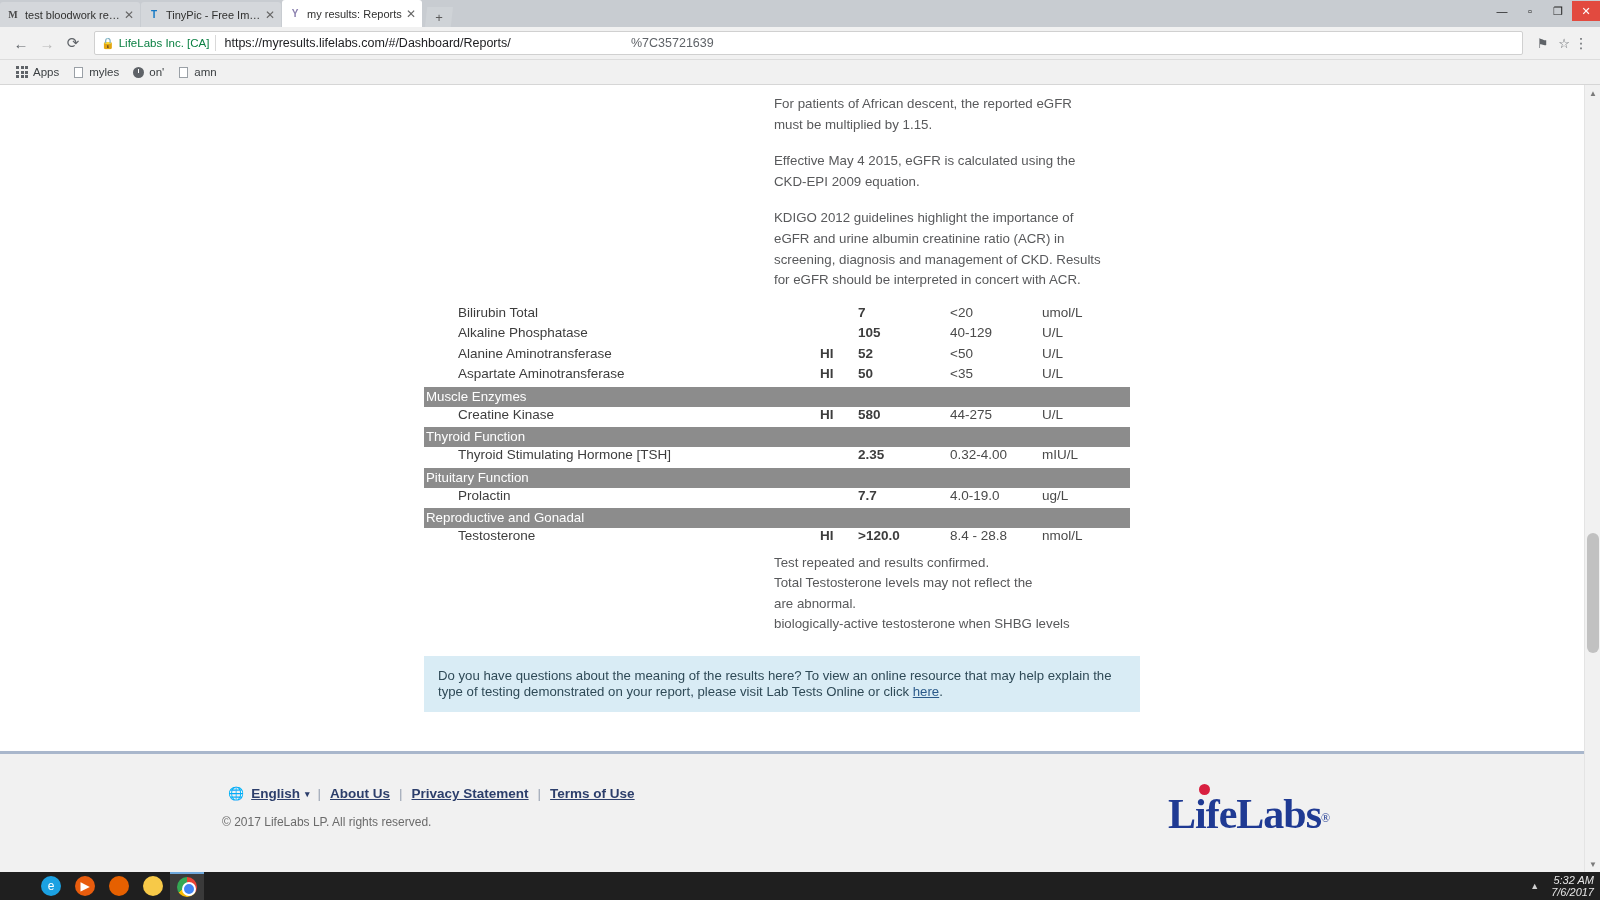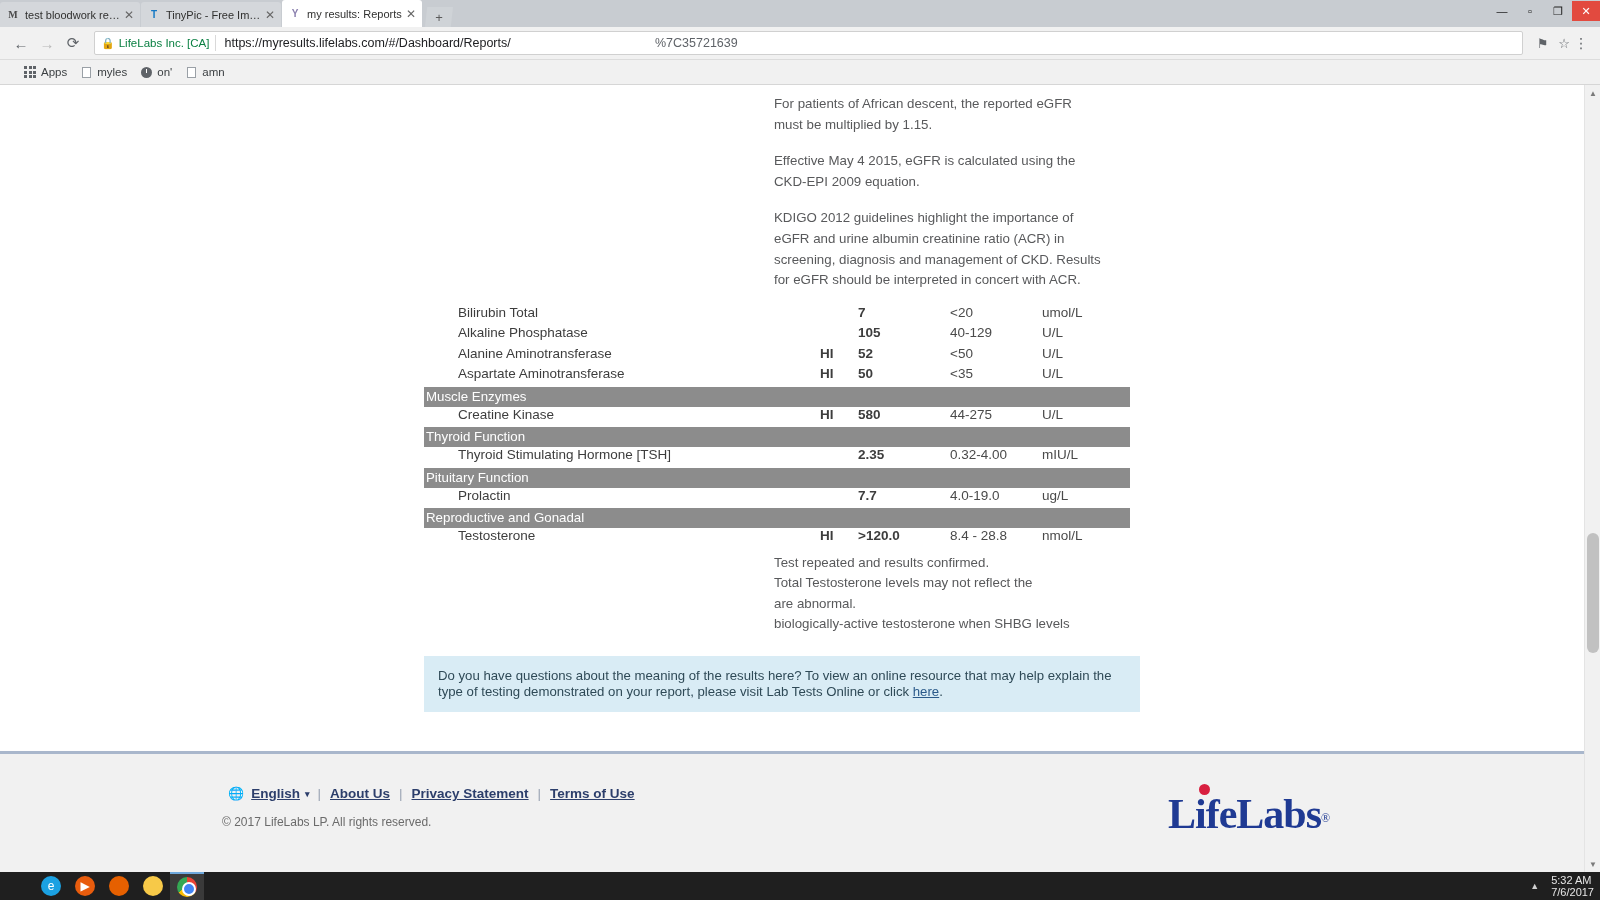--- a/index.html
+++ b/index.html
@@ -116,33 +116,33 @@
     font-size: 11.5px;
     margin-right: 6px;
     white-space: nowrap;
   }
   .lockchip .lock-glyph { margin-right: 4px; font-size: 11px; }
   .omni-divider {
     width: 1px; height: 16px; background: #d9d9d9; margin-right: 8px;
   }
   .omni-url { color: #202124; font-size: 12.5px; white-space: nowrap; }
   .omni-frag {
-    position: absolute; left: 560px; color: #5f6368; font-size: 12.5px;
+    position: absolute; left: 536px; color: #5f6368; font-size: 12.5px;
   }
   .omni-icons { display: flex; align-items: center; gap: 10px; margin-left: 8px; }
   .omni-icons span { color: #5f6368; font-size: 13px; }
   .menu-dots { width: 22px; text-align: center; color: #5f6368; font-size: 14px; letter-spacing: 0; }
 
   
   .bookmarks {
     position: absolute; left: 0; top: 60px; width: 1600px; height: 25px;
     background: #f1f1f1;
     border-bottom: 1px solid #d6d6d6;
     display: flex; align-items: center;
-    padding-left: 24px;
+    padding-left: 16px;
     font-size: 11.5px; color: #3c4043;
   }
   .bm {
     display: flex; align-items: center;
     margin-right: 12px;
     white-space: nowrap;
   }
   .bm .bm-ico {
     width: 14px; height: 14px; margin-right: 4px;
     display: flex; align-items: center; justify-content: center;
@@ -329,21 +329,21 @@
     background: #4285f4; border: 2px solid #fff;
   }
   .tb-active {
     background: #3a3a3a; border-top: 2px solid #6ea8dc;
   }
   .tray {
     position: absolute; right: 6px; top: 0; height: 28px;
     display: flex; align-items: center; color: #e6e6e6; font-size: 11px;
   }
   .tray .up { margin-right: 12px; font-size: 9px; color: #cfcfcf; }
-  .clock { line-height: 12px; }
+  .clock { text-align: right; line-height: 12px; font-style: italic; }
   .clock .t { display: block; }
   .clock .d { display: block; }
 </style>
 </head>
 <body>
 
 <div id="screen">
 
   <div class="browser">
 

